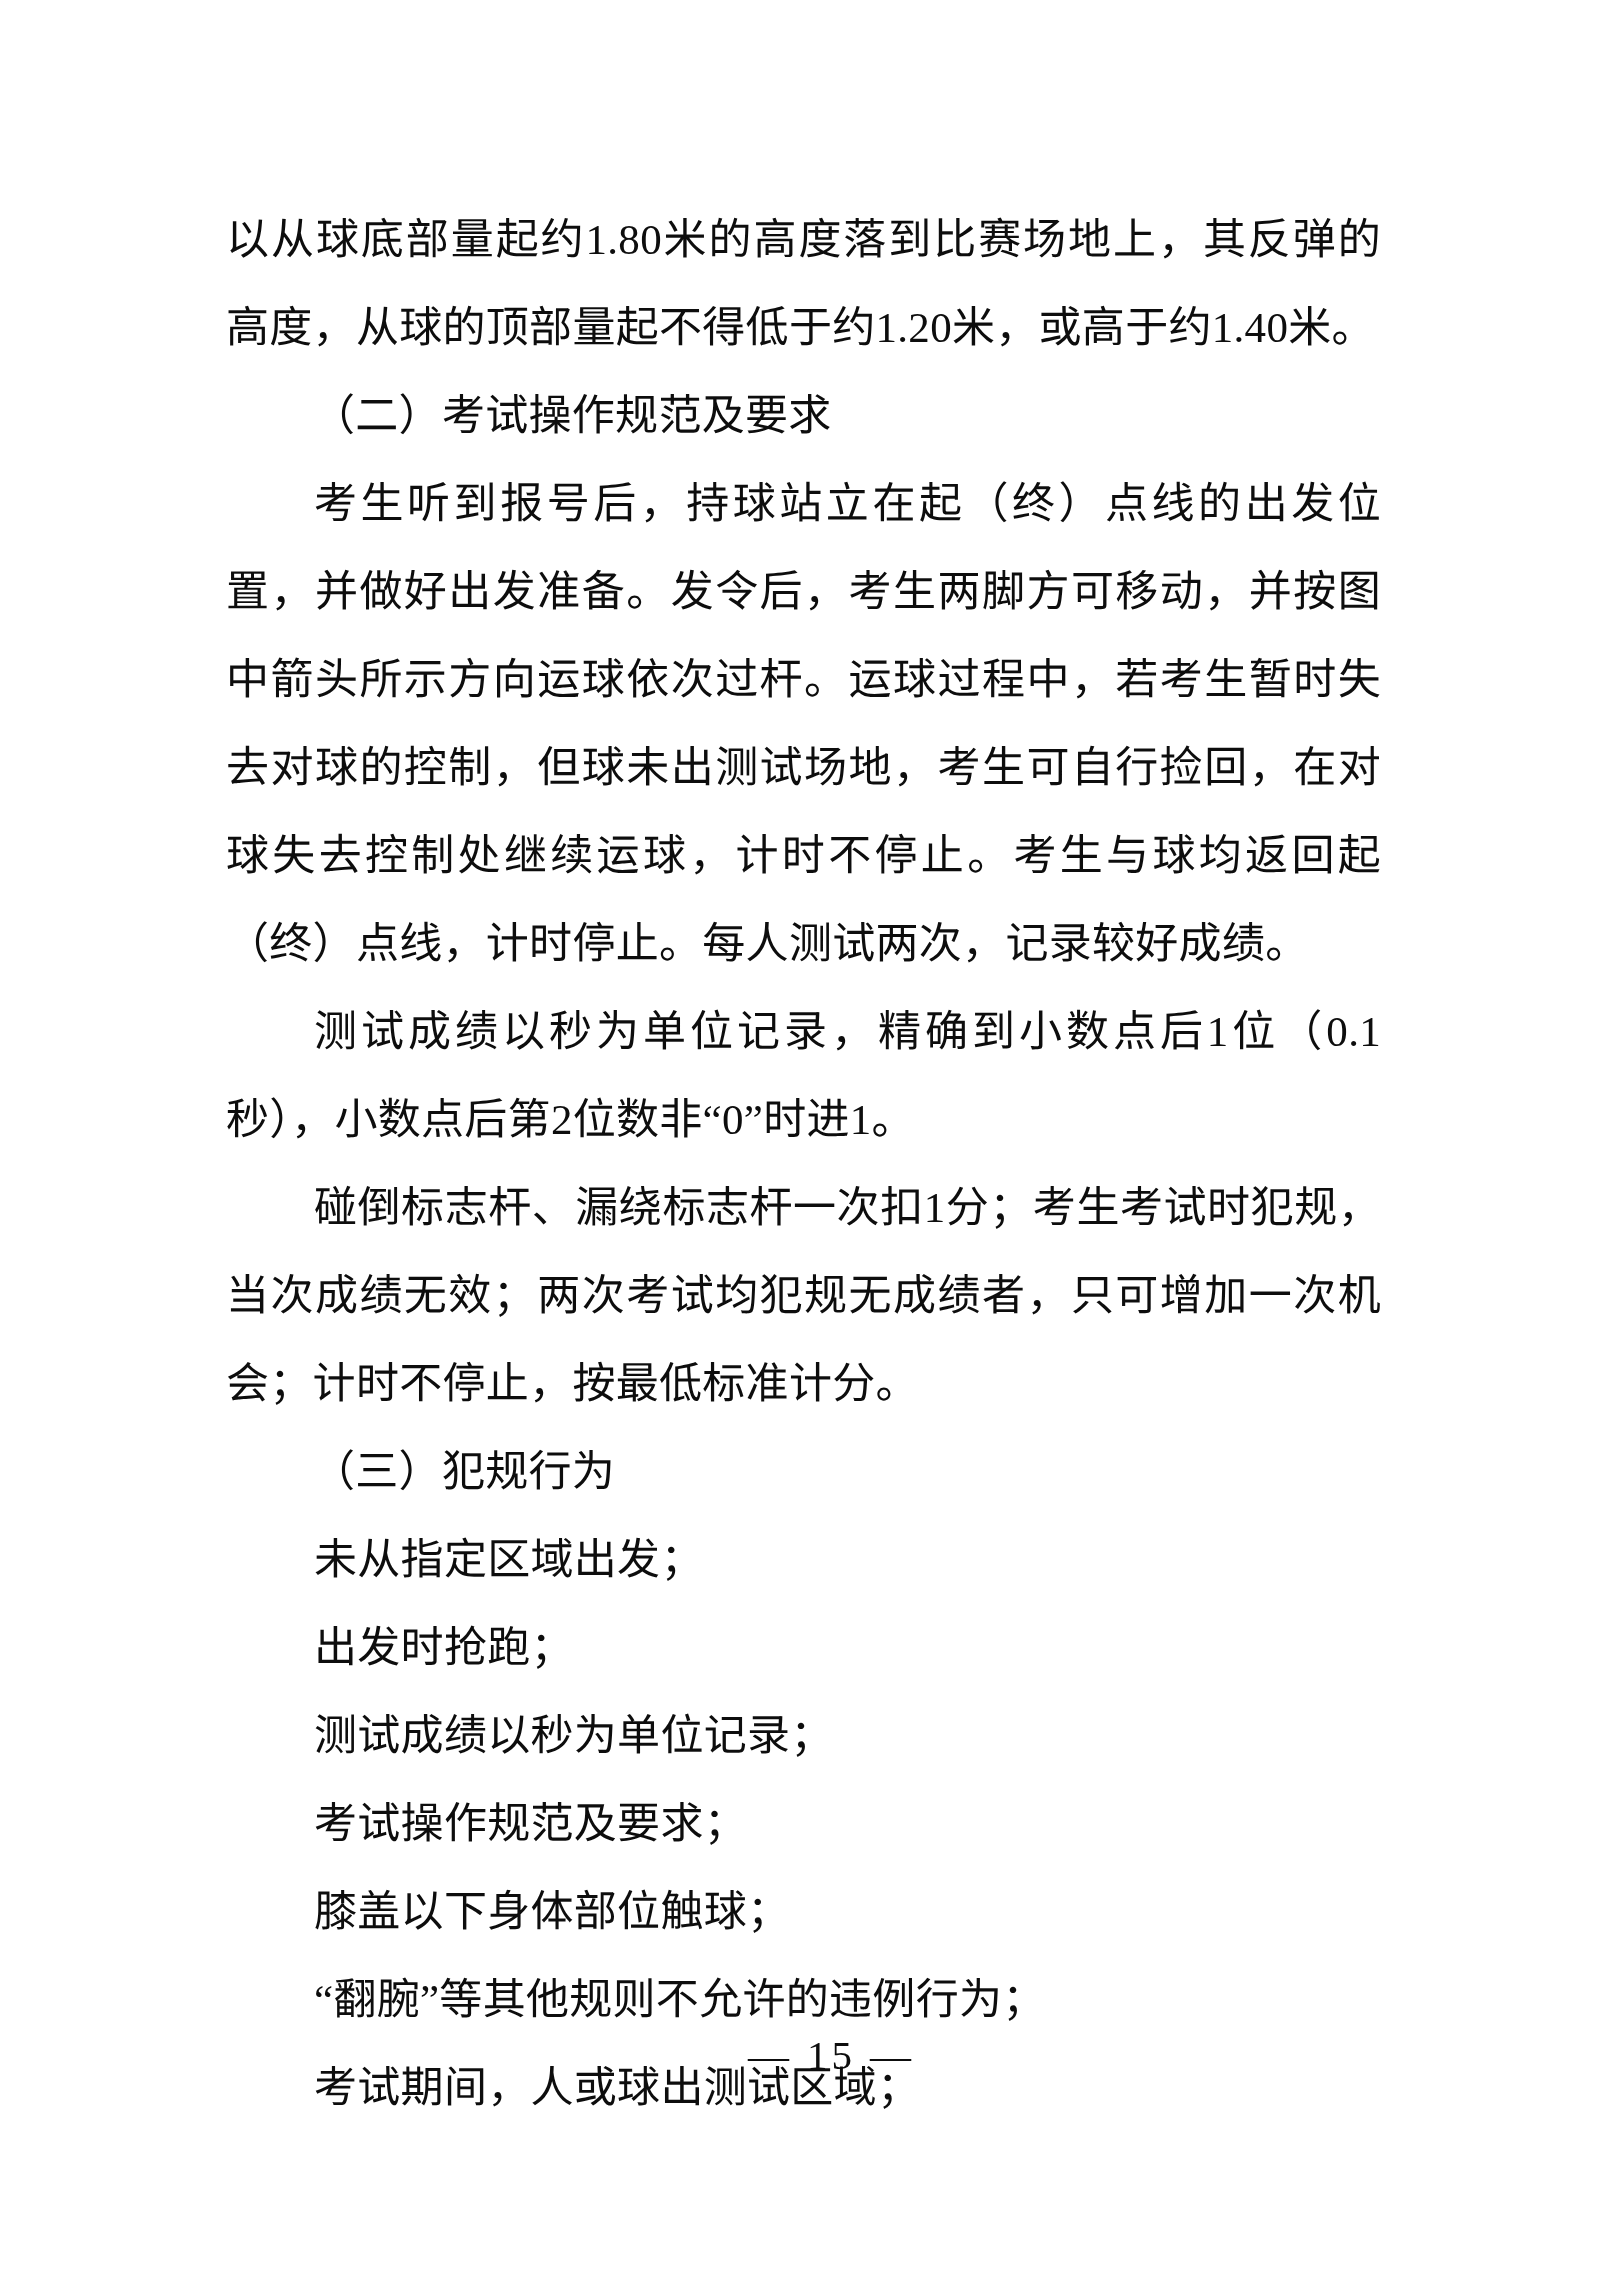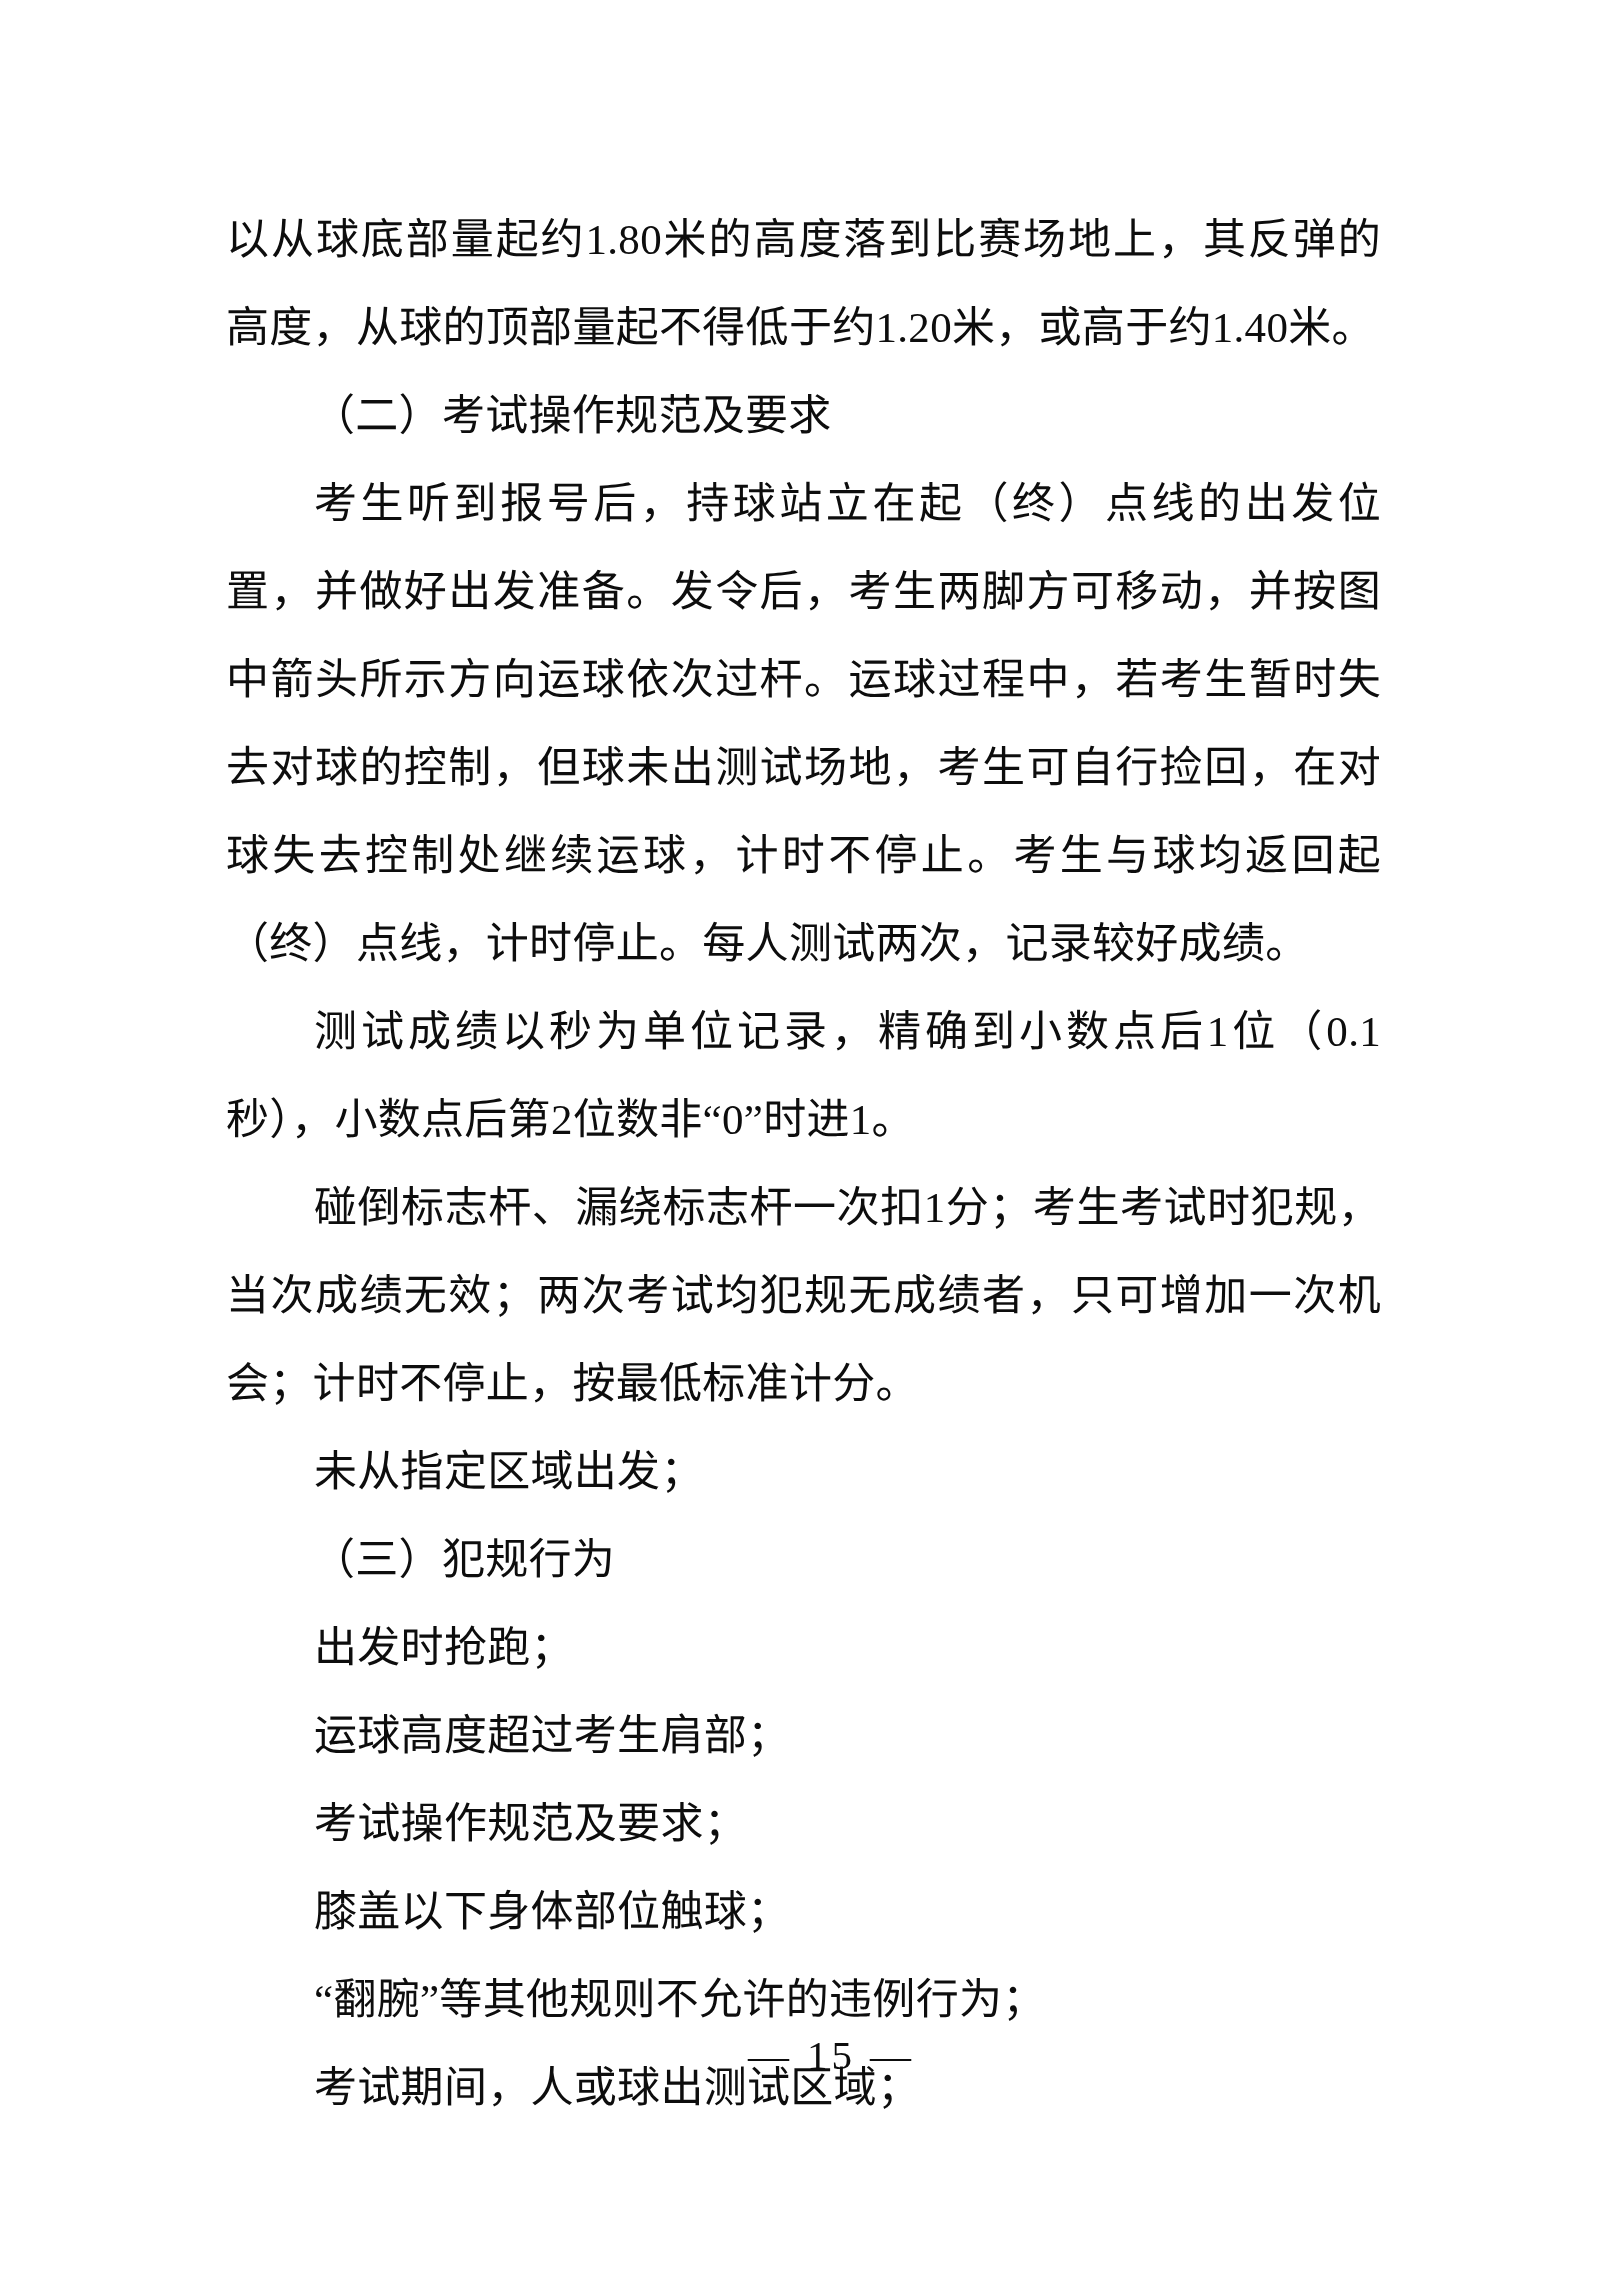--- a/index.html
+++ b/index.html
@@ -61,25 +61,25 @@
     <p class="para">以从球底部量起约1.80米的高度落到比赛场地上，其反弹的高度，从球的顶部量起不得低于约1.20米，或高于约1.40米。</p>
 
     <p class="para indent-head">（二）考试操作规范及要求</p>
 
     <p class="para indent2">考生听到报号后，持球站立在起（终）点线的出发位置，并做好出发准备。发令后，考生两脚方可移动，并按图中箭头所示方向运球依次过杆。运球过程中，若考生暂时失去对球的控制，但球未出测试场地，考生可自行捡回，在对球失去控制处继续运球，计时不停止。考生与球均返回起（终）点线，计时停止。每人测试两次，记录较好成绩。</p>
 
     <p class="para indent2">测试成绩以秒为单位记录，精确到小数点后1位（0.1秒），小数点后第2位数非“0”时进1。</p>
 
     <p class="para indent2">碰倒标志杆、漏绕标志杆一次扣1分；考生考试时犯规，当次成绩无效；两次考试均犯规无成绩者，只可增加一次机会；计时不停止，按最低标准计分。</p>
 
+    <p class="para indent-head">（三）犯规行为</p>
+
     <p class="para indent2">未从指定区域出发；</p>
-
-    <p class="para indent-head">（三）犯规行为</p>
     <p class="para indent2">出发时抢跑；</p>
-    <p class="para indent2">运球高度超过考生肩部；</p>
+    <p class="para indent2">测试成绩以秒为单位记录；</p>
     <p class="para indent2">考试操作规范及要求；</p>
     <p class="para indent2">膝盖以下身体部位触球；</p>
     <p class="para indent2">“翻腕”等其他规则不允许的违例行为；</p>
     <p class="para indent2">考试期间，人或球出测试区域；</p>
 
   </div>
 
   <div class="page-number">— 15 —</div>
 </div>
 

